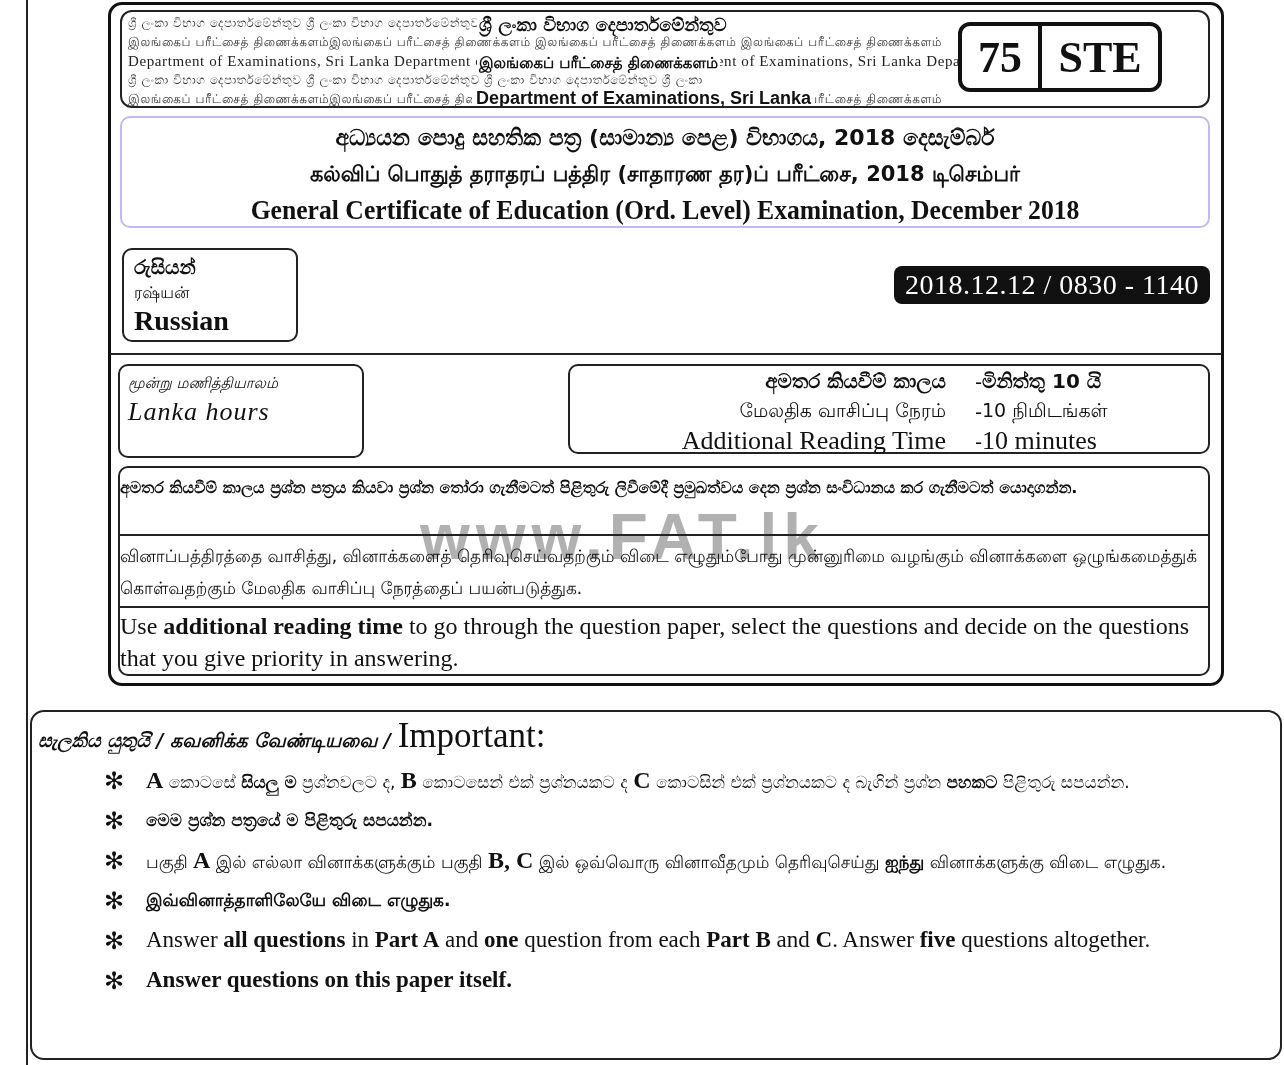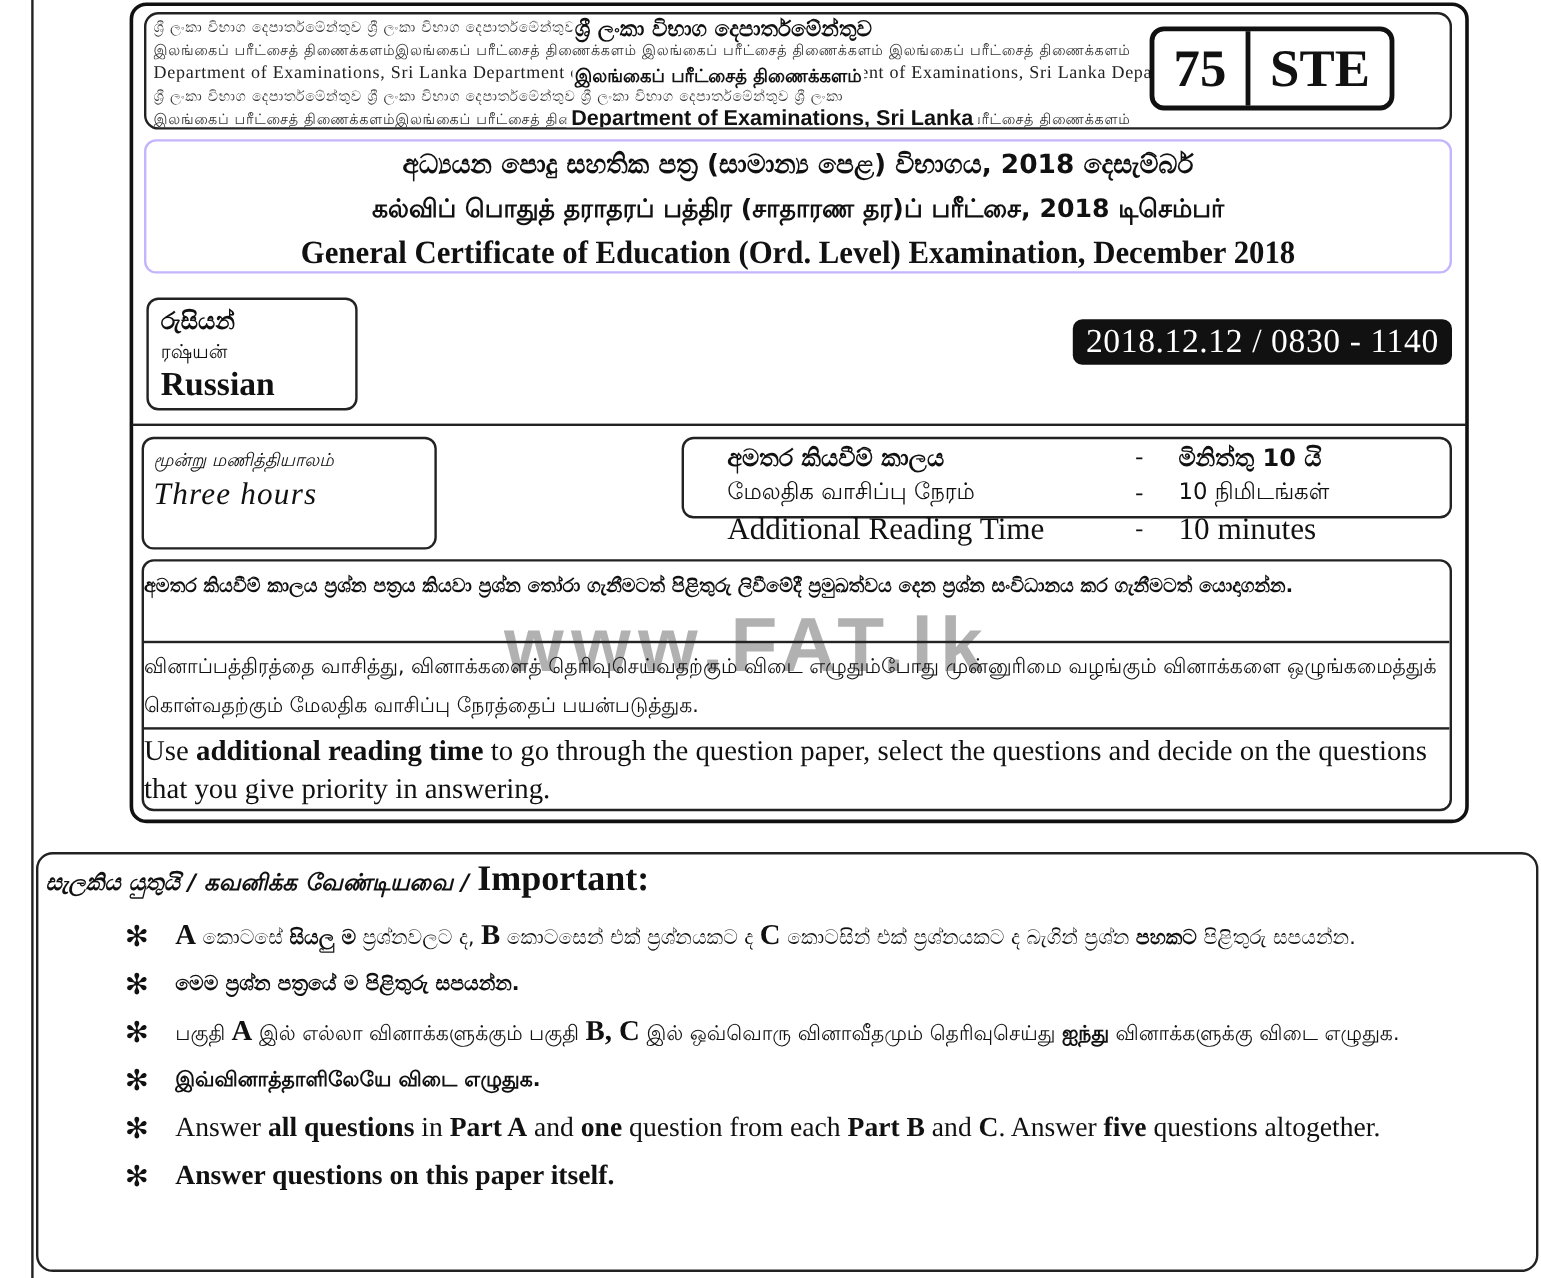--- a/index.html
+++ b/index.html
@@ -83,22 +83,22 @@
   .duration-box {
     position: absolute; left: 118px; top: 364px; width: 246px; height: 94px;
     border: 2px solid #222; border-radius: 10px; padding: 2px 8px;
   }
   .duration-box .si { font-family: "DejaVu Sans", sans-serif; font-size: 20px; font-weight: bold; line-height: 30px; }
   .duration-box .ta { font-family: "DejaVu Sans", sans-serif; font-size: 15px; font-style: italic; line-height: 30px; }
   .duration-box .en { font-size: 26px; font-style: italic; line-height: 28px; letter-spacing: 1px; }
 
   
   .reading-box {
-    position: absolute; left: 568px; top: 364px; width: 642px; height: 68px;
-    border: 2px solid #222; border-radius: 10px; padding: 0 0 0 36px;
+    position: absolute; left: 568px; top: 364px; width: 642px; height: 90px;
+    border: 2px solid #222; border-radius: 10px; padding: 0 0 0 36px; text-align: right;
   }
   .reading-row { display: flex; height: 30px; align-items: center; }
   .reading-label { width: 340px; white-space: nowrap; }
   .reading-dash { width: 36px; font-size: 20px; }
   .reading-value { white-space: nowrap; }
   .r-si { font-family: "DejaVu Sans", sans-serif; font-size: 20px; font-weight: bold; }
   .r-ta { font-family: "DejaVu Sans", sans-serif; font-size: 19px; }
   .r-en { font-size: 26px; }
 
   
@@ -121,21 +121,21 @@
 
   
   .important-box {
     position: absolute; left: 30px; top: 710px; width: 1252px; height: 350px;
     border: 2px solid #222; border-radius: 14px;
   }
   .important-title {
     position: absolute; left: 6px; top: 4px; white-space: nowrap;
   }
   .important-title .si-ta { font-family: "DejaVu Sans", sans-serif; font-size: 19px; font-weight: bold; font-style: italic; }
-  .important-title .en { font-size: 30px; font-weight: bold; }
+  .important-title .en { font-size: 35px; font-weight: normal; }
 
   .imp-list { position: absolute; left: 72px; top: 52px; width: 1170px; list-style: none; }
   .imp-item { display: flex; margin-bottom: 6px; }
   .imp-star { width: 42px; font-size: 24px; line-height: 34px; flex-shrink: 0; }
   .imp-text { flex: 1; line-height: 32px; }
   .imp-text.si { font-family: "DejaVu Sans", sans-serif; font-size: 17px; }
   .imp-text.ta { font-family: "DejaVu Sans", sans-serif; font-size: 17px; }
   .imp-text.en { font-size: 23px; }
   .imp-text b { font-weight: bold; }
   .imp-text .big { font-family: "Liberation Serif", serif; font-size: 24px; font-weight: bold; }
@@ -176,21 +176,21 @@
   <div class="ta">ரஷ்யன்</div>
   <div class="en">Russian</div>
 </div>
 
 <div class="date-pill">2018.12.12 / 0830 - 1140</div>
 
 <div class="mid-rule"></div>
 
 <div class="duration-box">
   <div class="ta">மூன்று மணித்தியாலம்</div>
-  <div class="en">Three hours</div>
+  <div class="en">Lanka hours</div>
 </div>
 
 <div class="reading-box">
   <div class="reading-row">
     <span class="reading-label r-si">අමතර කියවීම් කාලය</span>
     <span class="reading-dash">-</span>
     <span class="reading-value r-si">මිනිත්තු 10 යි</span>
   </div>
   <div class="reading-row">
     <span class="reading-label r-ta">மேலதிக வாசிப்பு நேரம்</span>

